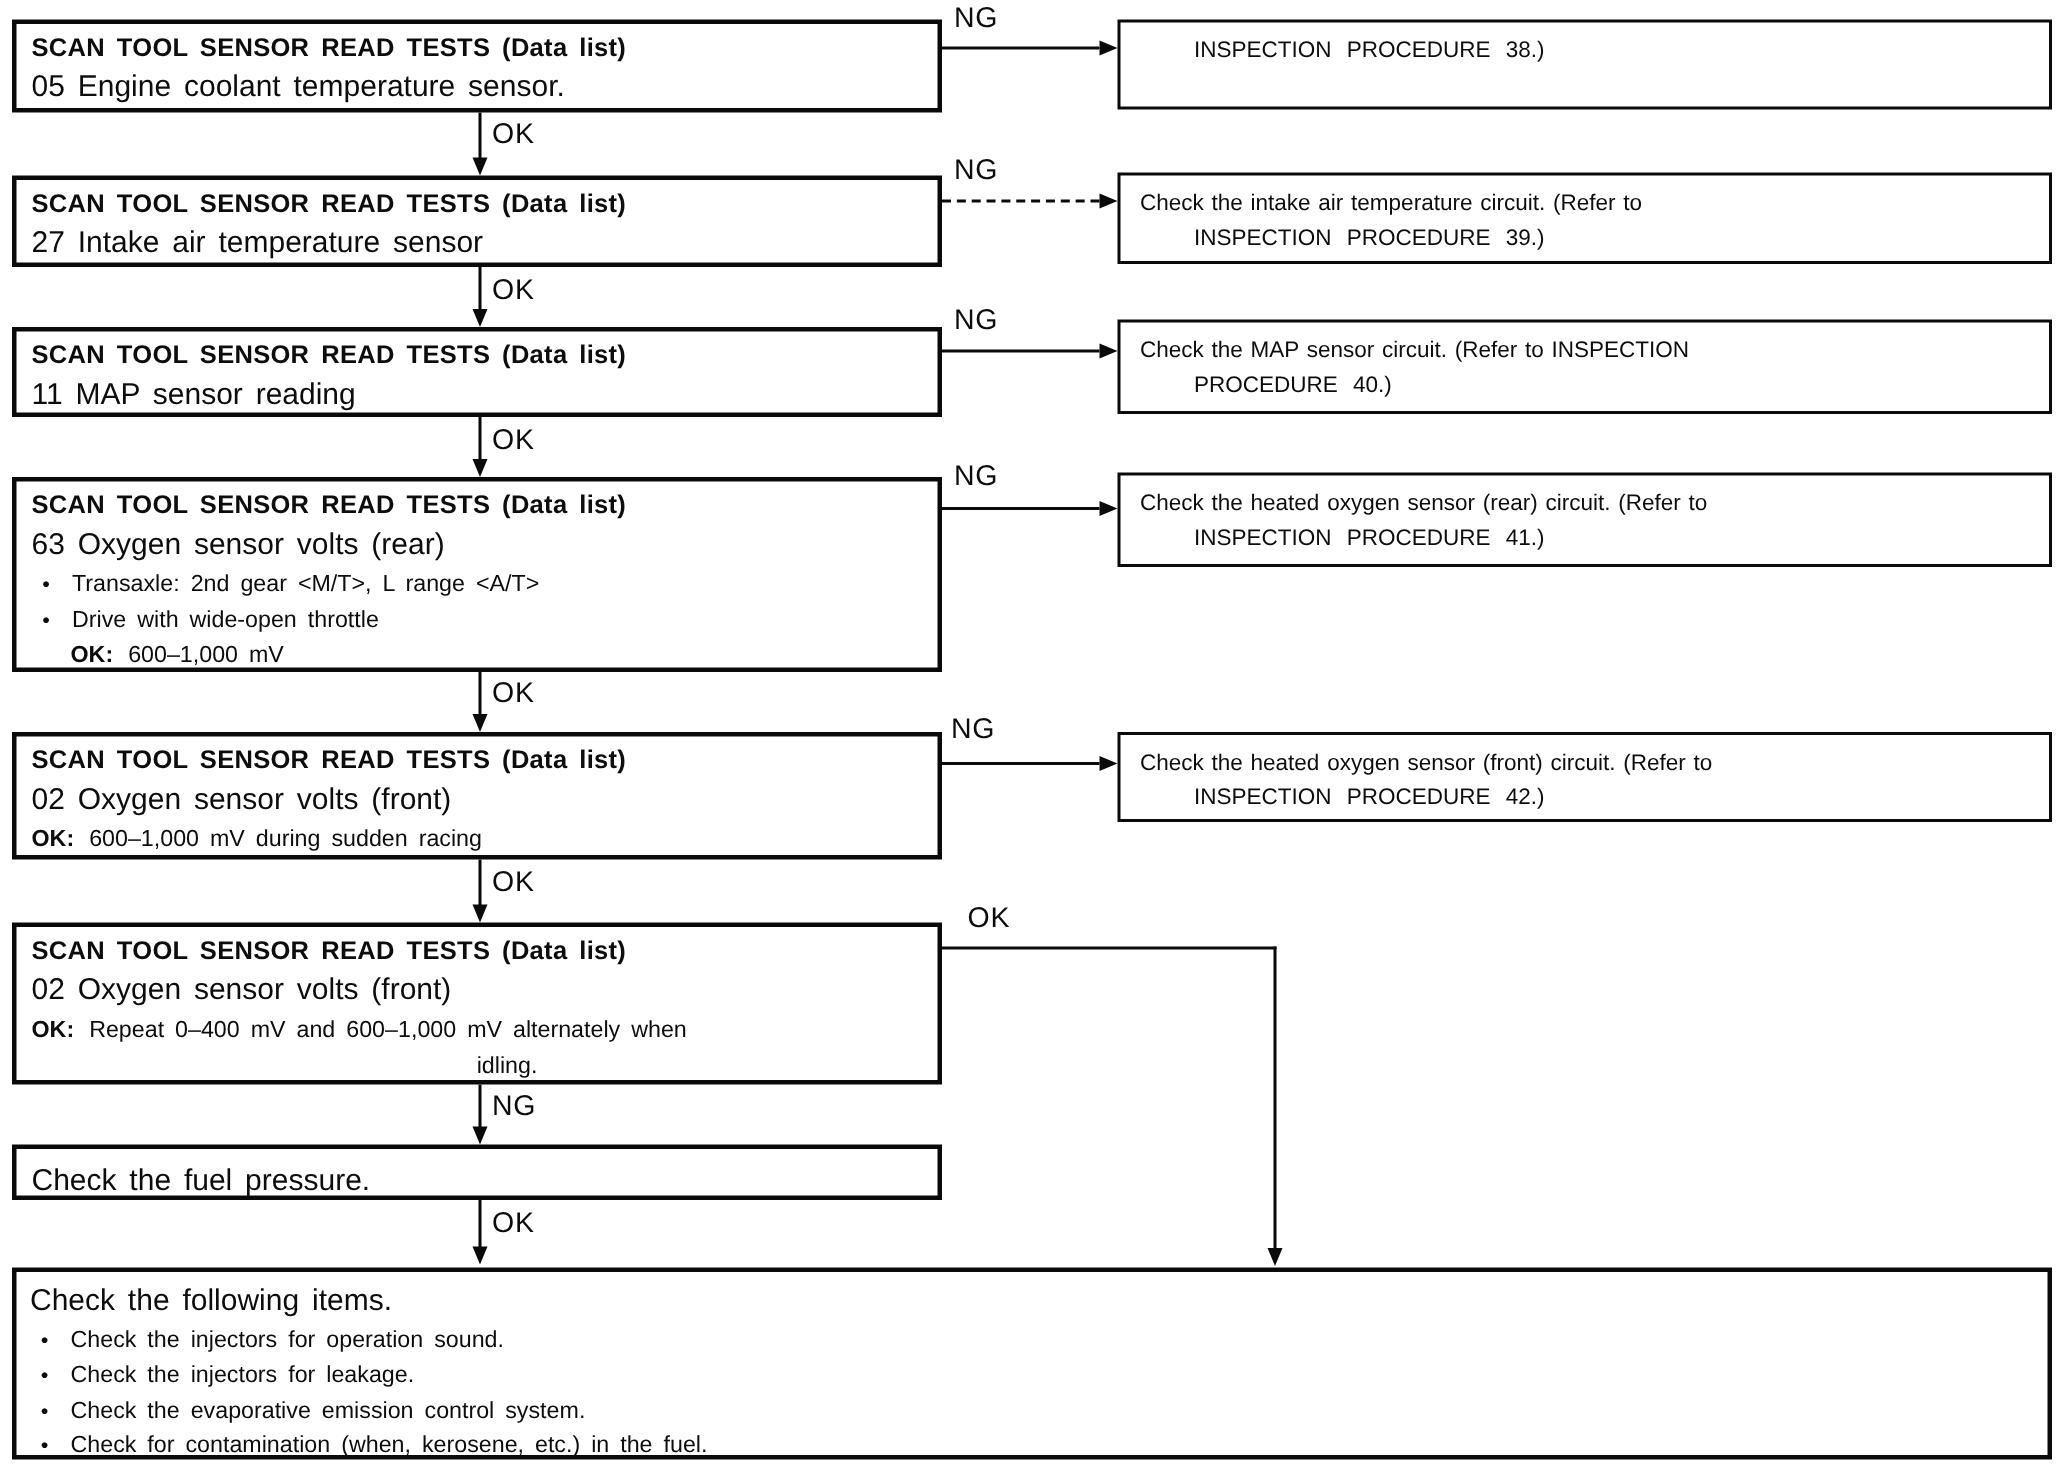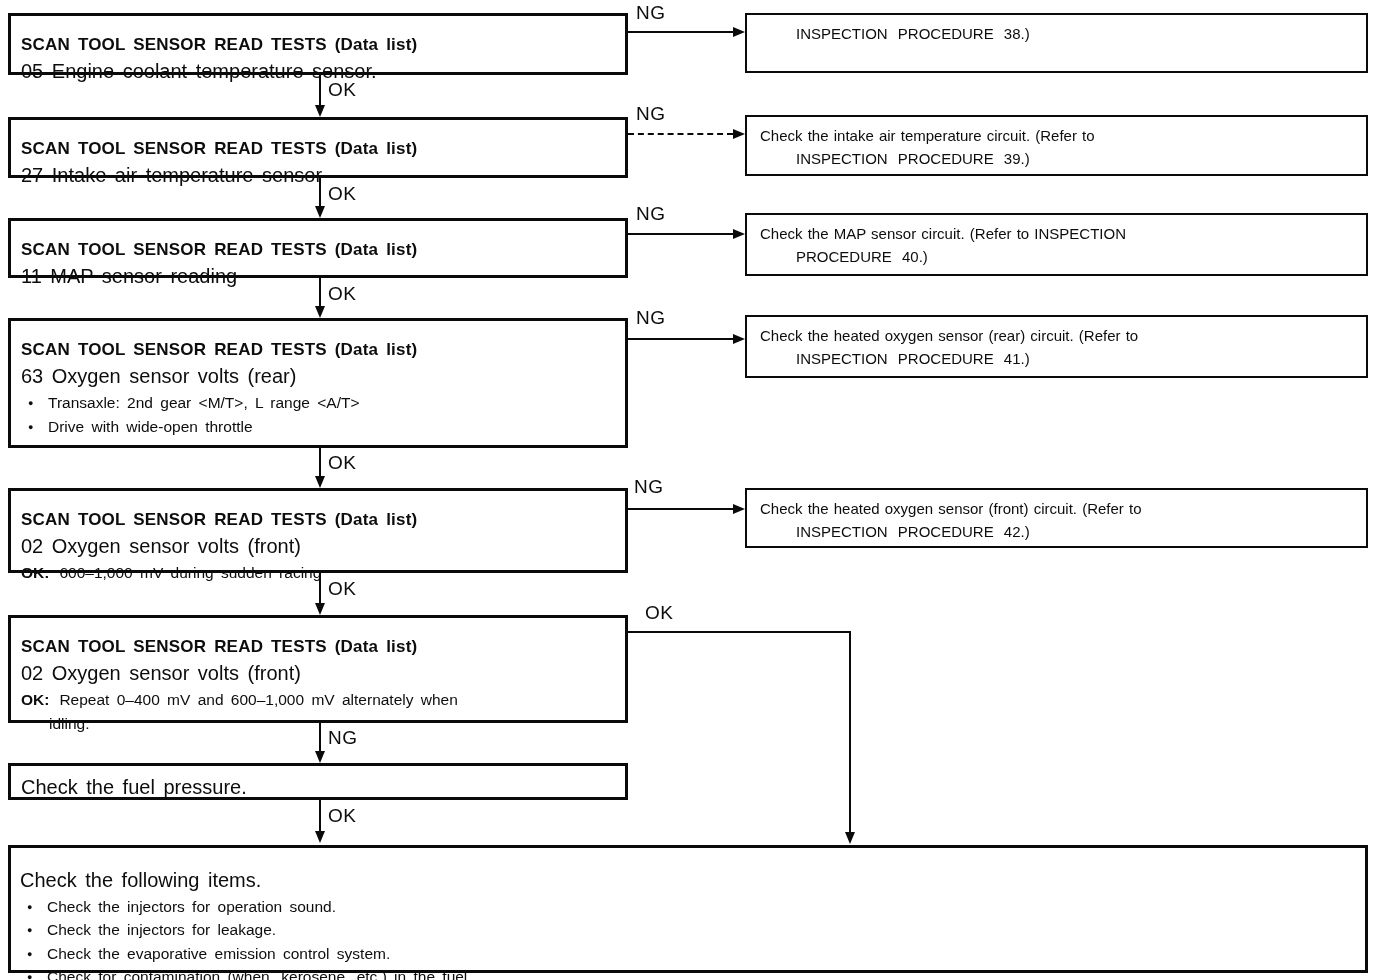--- a/index.html
+++ b/index.html
@@ -2,37 +2,37 @@
 <html><head>
 <meta charset="utf-8">
 <style>
   html,body { margin:0; padding:0; background:#ffffff; }
   #stage {
     position:relative; width:1376px; height:980px; background:#ffffff;
     font-family:"Liberation Sans", sans-serif; color:#0d0d0d; overflow:hidden;
   }
   .box {
     position:absolute; border:3px solid #0a0a0a; background:#ffffff;
-    box-sizing:border-box; padding:17px 10px 4px 10px;
+    box-sizing:border-box; padding:4px 10px 4px 10px;
   }
   .rbox { border-width:2px; padding:8px 12px 4px 13px; }
   .box-title {
     font-weight:bold; font-size:17px; line-height:1.38;
     letter-spacing:0.2px; word-spacing:3px; white-space:nowrap;
   }
   .box-line { font-size:20px; line-height:1.5; word-spacing:3px; white-space:nowrap; }
   .rline { font-size:15px; line-height:1.52; word-spacing:1px; white-space:nowrap; }
   .rline2 { word-spacing:6px;margin-left:36px; }
   .bullet-row { display:flex; align-items:baseline; font-size:15.5px; line-height:1.5; word-spacing:3px; white-space:nowrap; }
   .bullet-row .dot { font-size:9px; margin-left:7px; width:14px; flex:0 0 auto; position:relative; top:-2px; }
   .bullet-row .btxt { margin-left:6px; }
   .ok-row { font-size:15.5px; line-height:1.5; word-spacing:3px; white-space:nowrap; }
   .ok-row .oklab { font-weight:bold; margin-right:10px; }
   .indent1 { margin-left:26px; }
-  .cont-line { margin-left:28px; }
+  .cont-line { margin-left:40px;text-align:center; }
   .vline { position:absolute; width:2px; background:#0a0a0a; }
   .hline { position:absolute; height:2px; background:#0a0a0a; }
   .hline.dashed { height:0; background:none; border-top:2px dashed #0a0a0a; }
   .ah-down {
     position:absolute; width:0; height:0;
     border-left:5px solid transparent; border-right:5px solid transparent;
     border-top:12px solid #0a0a0a;
   }
   .ah-right {
     position:absolute; width:0; height:0;
@@ -65,20 +65,23 @@
     <div class="box-title">SCAN TOOL SENSOR READ TESTS (Data list)</div>
     <div class="box-line">63 Oxygen sensor volts (rear)</div>
     <div class="bullet-row">
       <span class="dot">●</span>
       <span class="btxt">Transaxle: 2nd gear &lt;M/T&gt;, L range &lt;A/T&gt;</span>
     </div>
     <div class="bullet-row">
       <span class="dot">●</span>
       <span class="btxt">Drive with wide-open throttle</span>
     </div>
+    <div class="ok-row indent1">
+      <span class="oklab">OK:</span><span>600–1,000 mV</span>
+    </div>
   </div>
 
   <div class="box" style="left:8px; top:488px; width:620px; height:85px;">
     <div class="box-title">SCAN TOOL SENSOR READ TESTS (Data list)</div>
     <div class="box-line">02 Oxygen sensor volts (front)</div>
     <div class="ok-row">
       <span class="oklab">OK:</span><span>600–1,000 mV during sudden racing</span>
     </div>
   </div>
 

